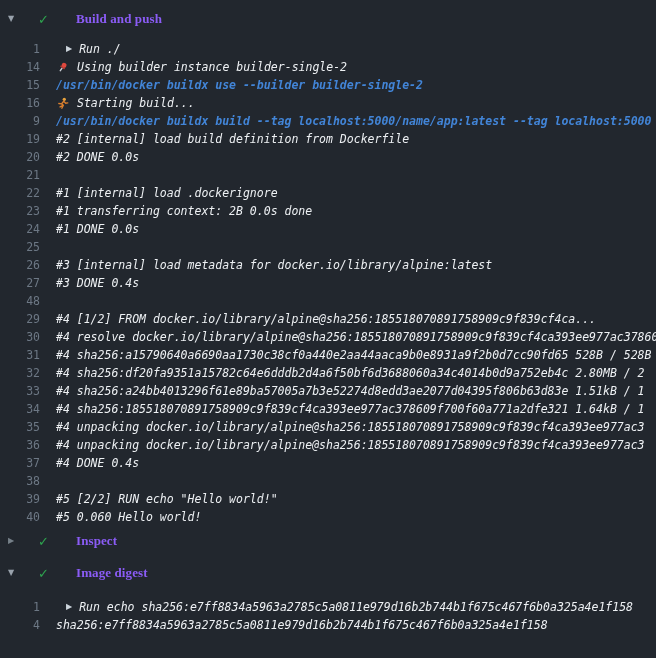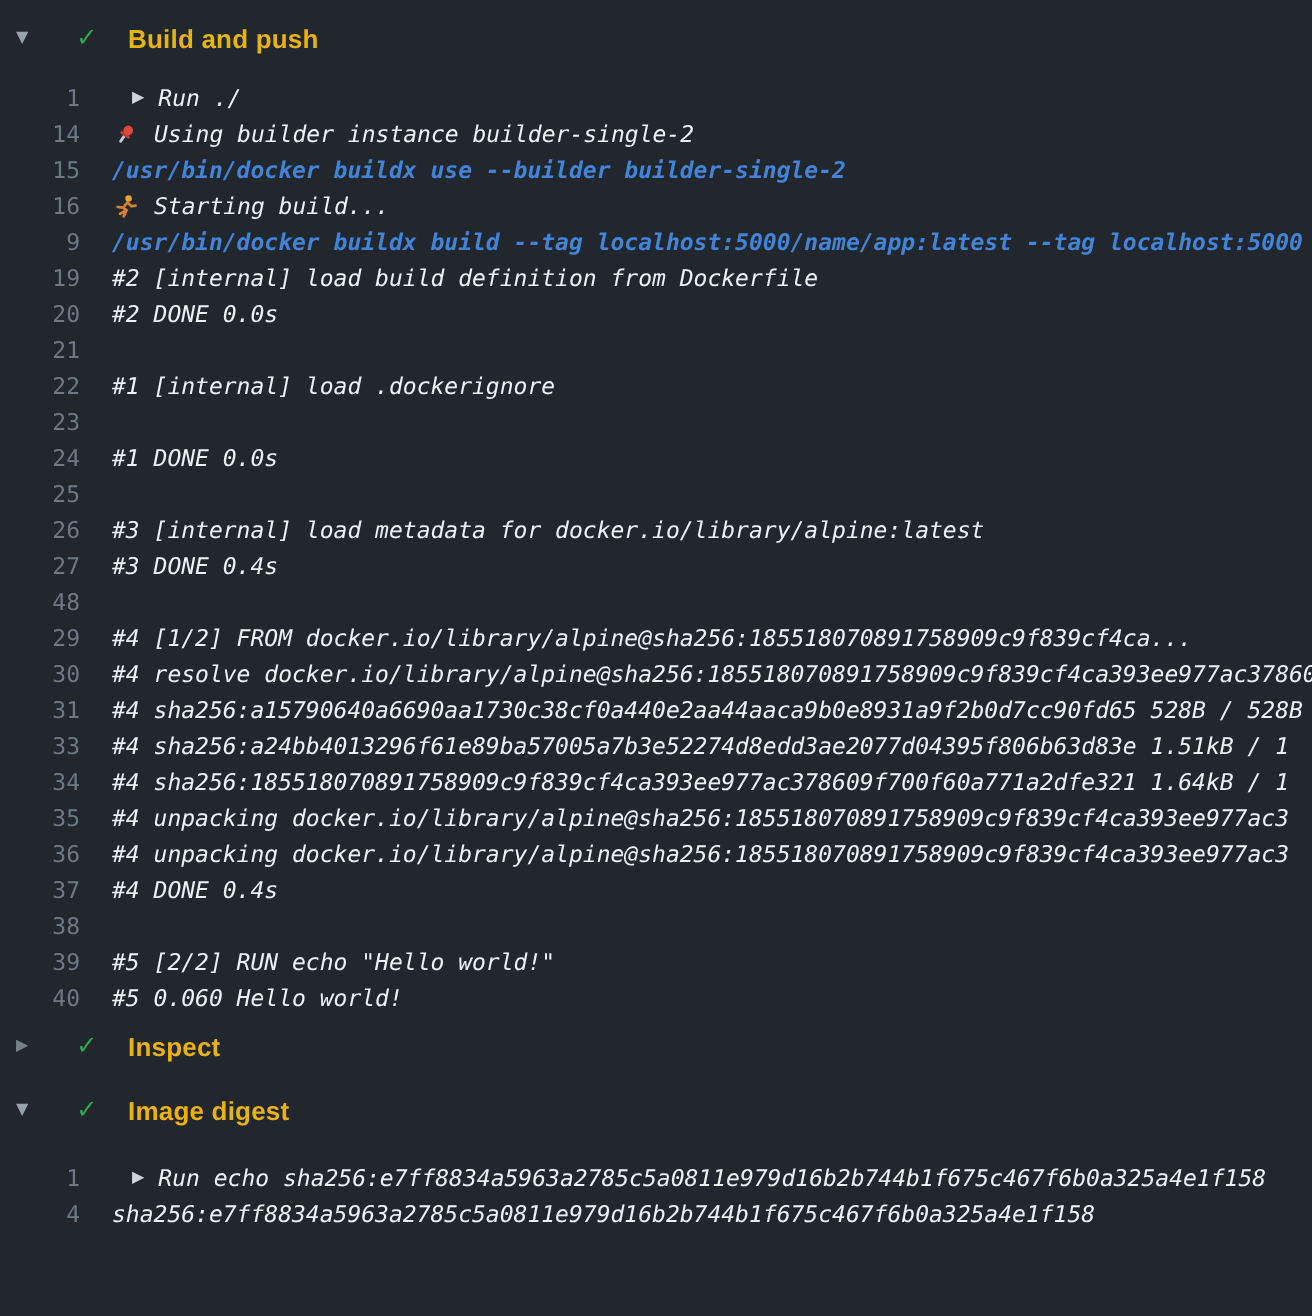--- a/index.html
+++ b/index.html
@@ -18,22 +18,22 @@
   .twisty{
     width:14px;flex:none;font-size:8px;line-height:22px;color:#99a2ac;
     font-family:"DejaVu Sans",sans-serif;text-align:left;
   }
   .twisty.collapsed{color:#768089;}
   .check{
     flex:none;margin-left:16px;width:18px;color:#2ea44f;font-weight:bold;
     font-size:13px;font-family:"DejaVu Sans",sans-serif;
   }
   .title{
-    margin-left:8px;font-family:Liberation Sans, sans-serif;
-    font-weight:bold;font-size:13px;color:#eab308;letter-spacing:.1px;
+    margin-left:20px;font-family:Liberation Serif, serif;
+    font-weight:bold;font-size:13px;color:#8b5cf6;letter-spacing:.1px;
   }
   .log-lines{margin-top:10px;}
   .log-lines.digest{margin-top:14px;}
   .log-line{
     display:flex;height:18px;line-height:18px;font-size:11.5px;
     white-space:pre;overflow:hidden;color:#eef1f4;
   }
   .ln{
     width:40px;flex:none;text-align:right;color:#6d7885;cursor:pointer;
     user-select:none;
@@ -68,29 +68,30 @@
       <div class="log-line cmd"><span class="ln">15</span><span class="content"><span class="txt">/usr/bin/docker buildx use --builder builder-single-2</span></span></div>
       <div class="log-line"><span class="ln">16</span><span class="content"><span class="emoji-icon"><svg viewBox="0 0 16 16" width="13" height="13">
               <circle cx="10.2" cy="2.8" r="2" fill="#e8a33d"></circle>
               <path d="M9.5 5.2 L6.8 8.4 L9 10 L7.2 13.8 M9.5 5.2 L12 7.6 L14.5 7.2 M6.8 8.4 L3.5 8 M9 10 L5 12.2" stroke="#d97f2e" stroke-width="1.7" fill="none" stroke-linecap="round"></path>
             </svg></span><span class="txt">Starting build...</span></span></div>
       <div class="log-line cmd"><span class="ln">9</span><span class="content"><span class="txt">/usr/bin/docker buildx build --tag localhost:5000/name/app:latest --tag localhost:5000</span></span></div>
       <div class="log-line"><span class="ln">19</span><span class="content"><span class="txt">#2 [internal] load build definition from Dockerfile</span></span></div>
       <div class="log-line"><span class="ln">20</span><span class="content"><span class="txt">#2 DONE 0.0s</span></span></div>
       <div class="log-line"><span class="ln">21</span><span class="content"><span class="txt"></span></span></div>
       <div class="log-line"><span class="ln">22</span><span class="content"><span class="txt">#1 [internal] load .dockerignore</span></span></div>
-      <div class="log-line"><span class="ln">23</span></div>
+      <div class="log-line"><span class="ln">23</span><span class="content"><span class="txt">#1 transferring context: 2B 0.0s done</span></span></div>
       <div class="log-line"><span class="ln">24</span><span class="content"><span class="txt">#1 DONE 0.0s</span></span></div>
       <div class="log-line"><span class="ln">25</span><span class="content"><span class="txt"></span></span></div>
       <div class="log-line"><span class="ln">26</span><span class="content"><span class="txt">#3 [internal] load metadata for docker.io/library/alpine:latest</span></span></div>
       <div class="log-line"><span class="ln">27</span><span class="content"><span class="txt">#3 DONE 0.4s</span></span></div>
       <div class="log-line"><span class="ln">48</span><span class="content"><span class="txt"></span></span></div>
       <div class="log-line"><span class="ln">29</span><span class="content"><span class="txt">#4 [1/2] FROM docker.io/library/alpine@sha256:185518070891758909c9f839cf4ca...</span></span></div>
       <div class="log-line"><span class="ln">30</span><span class="content"><span class="txt">#4 resolve docker.io/library/alpine@sha256:185518070891758909c9f839cf4ca393ee977ac378609f700f60a771a2dfe321</span></span></div>
       <div class="log-line"><span class="ln">31</span><span class="content"><span class="txt">#4 sha256:a15790640a6690aa1730c38cf0a440e2aa44aaca9b0e8931a9f2b0d7cc90fd65 528B / 528B</span></span></div>
+      <div class="log-line"><span class="ln">32</span><span class="content"><span class="txt">#4 sha256:df20fa9351a15782c64e6dddb2d4a6f50bf6d3688060a34c4014b0d9a752eb4c 2.80MB / 2</span></span></div>
       <div class="log-line"><span class="ln">33</span><span class="content"><span class="txt">#4 sha256:a24bb4013296f61e89ba57005a7b3e52274d8edd3ae2077d04395f806b63d83e 1.51kB / 1</span></span></div>
       <div class="log-line"><span class="ln">34</span><span class="content"><span class="txt">#4 sha256:185518070891758909c9f839cf4ca393ee977ac378609f700f60a771a2dfe321 1.64kB / 1</span></span></div>
       <div class="log-line"><span class="ln">35</span><span class="content"><span class="txt">#4 unpacking docker.io/library/alpine@sha256:185518070891758909c9f839cf4ca393ee977ac3</span></span></div>
       <div class="log-line"><span class="ln">36</span><span class="content"><span class="txt">#4 unpacking docker.io/library/alpine@sha256:185518070891758909c9f839cf4ca393ee977ac3</span></span></div>
       <div class="log-line"><span class="ln">37</span><span class="content"><span class="txt">#4 DONE 0.4s</span></span></div>
       <div class="log-line"><span class="ln">38</span><span class="content"><span class="txt"></span></span></div>
       <div class="log-line"><span class="ln">39</span><span class="content"><span class="txt">#5 [2/2] RUN echo "Hello world!"</span></span></div>
       <div class="log-line"><span class="ln">40</span><span class="content"><span class="txt">#5 0.060 Hello world!</span></span></div>
     </div>
     <div class="section-header mt-inspect">

